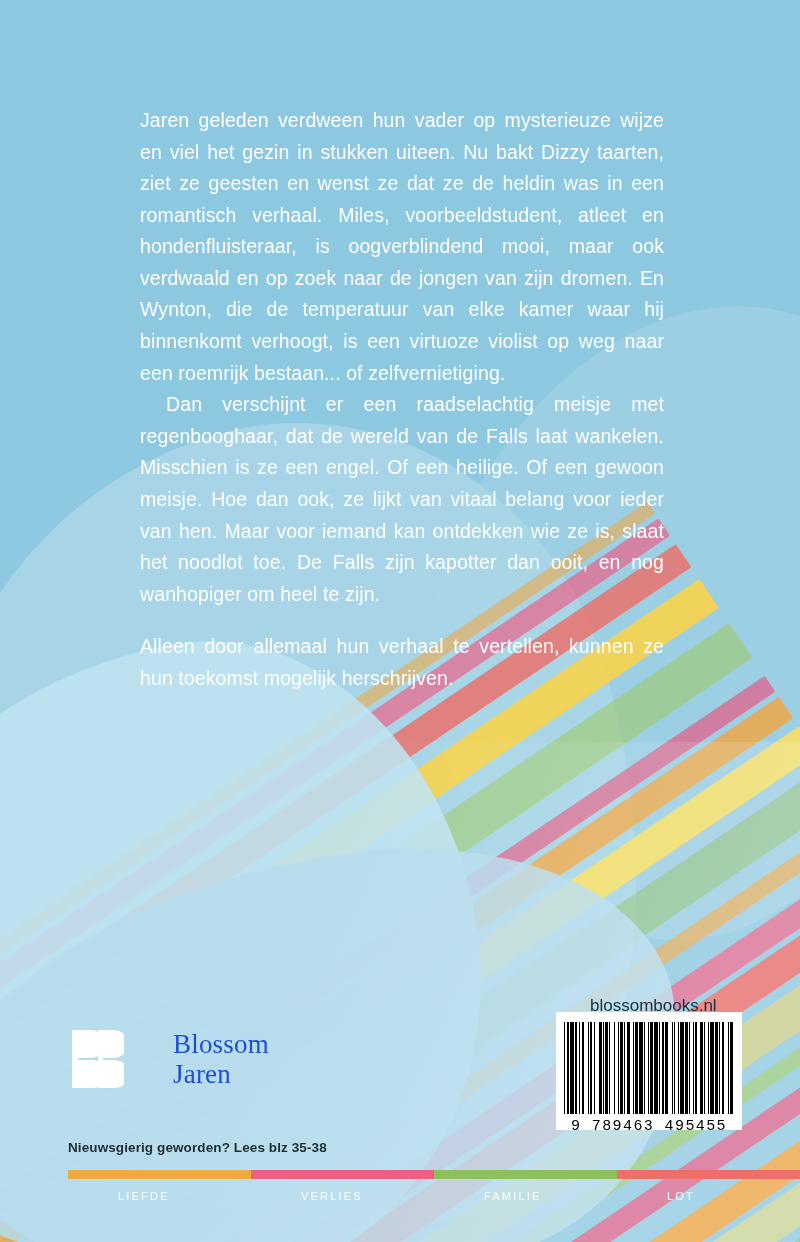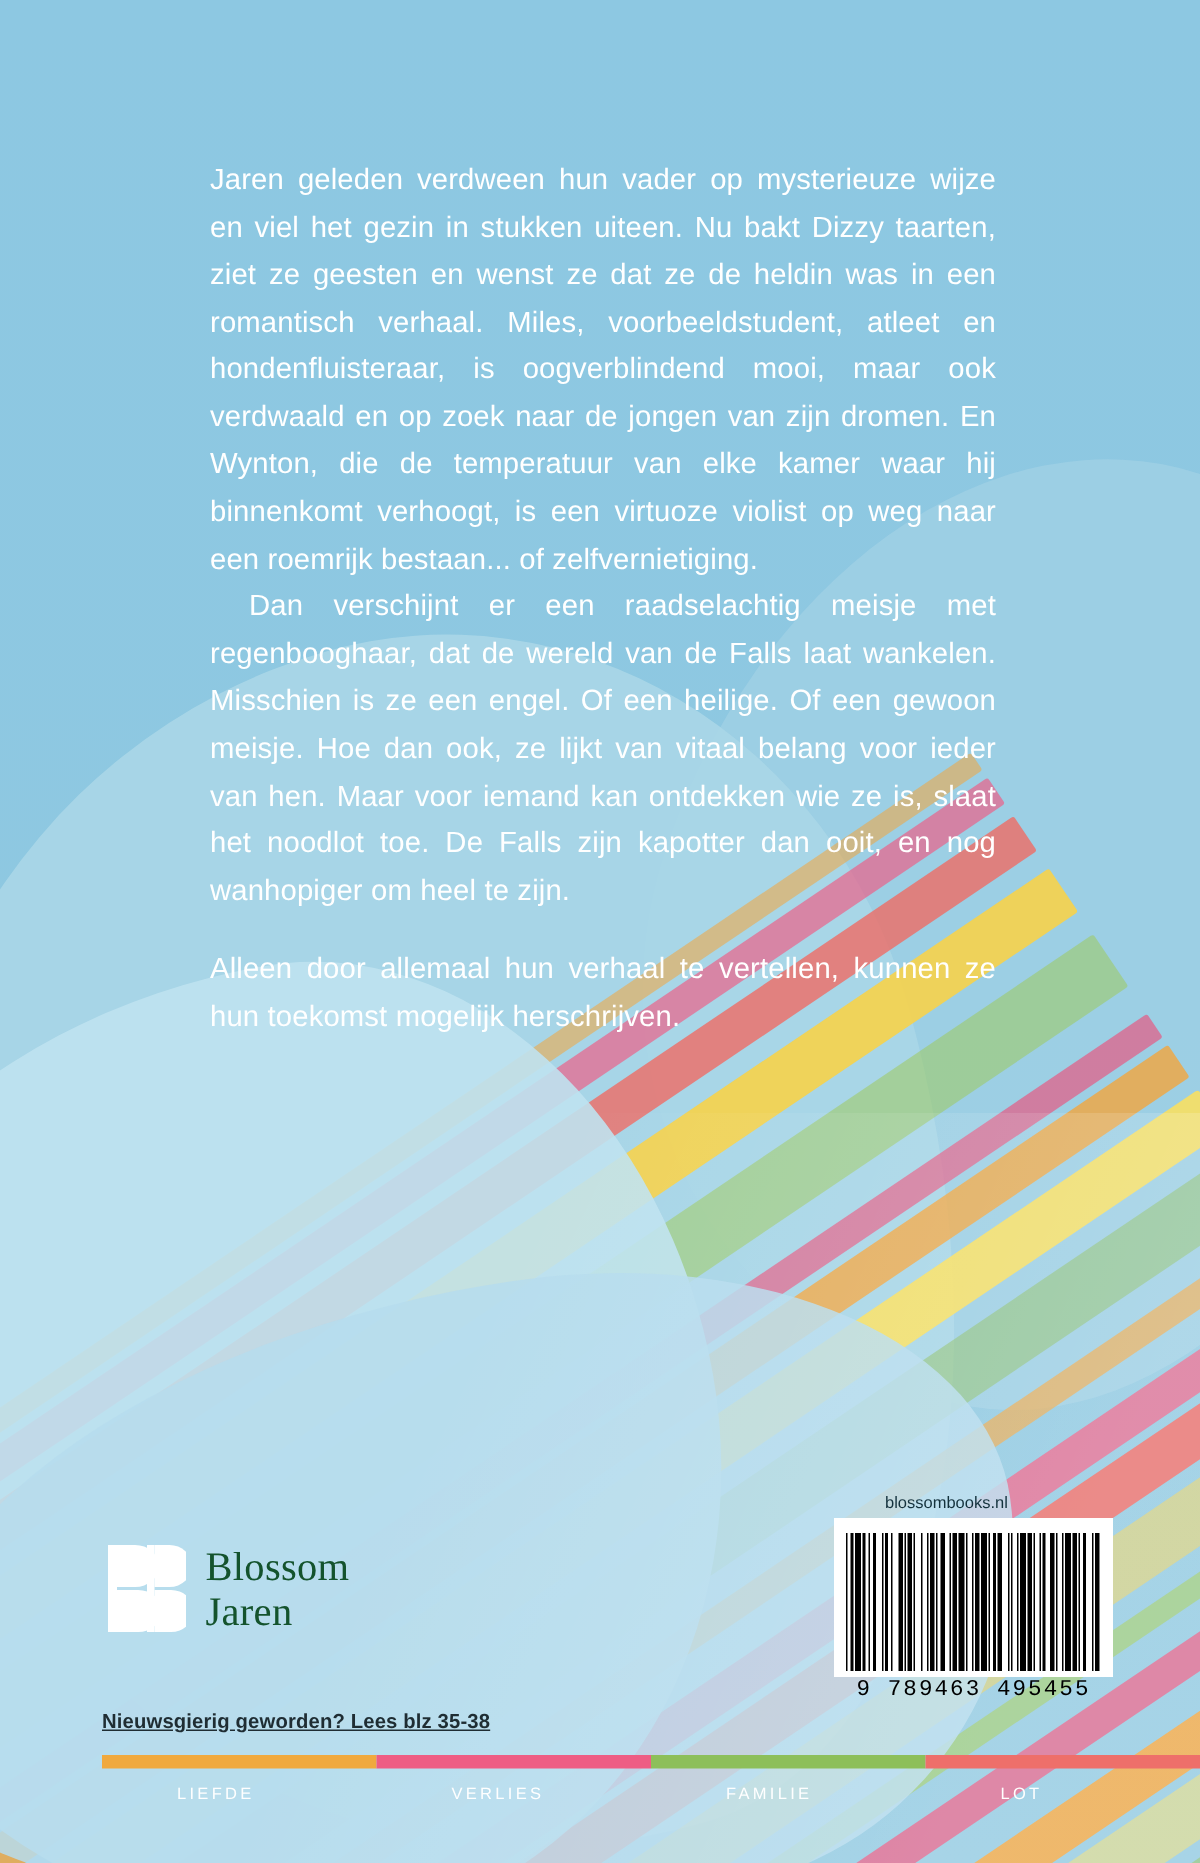--- a/index.html
+++ b/index.html
@@ -125,35 +125,35 @@
     display: flex;
     align-items: center;
     gap: 13px;
   }
   .logo-mark {
     width: 56px;
     height: 62px;
     position: relative;
   }
   .logo-name {
-    color: #14532d;
+    color: #1d4ed8;
     font-family: "Liberation Serif", serif;
     font-size: 27px;
     line-height: 1.12;
     letter-spacing: .2px;
+    margin-left: 36px;
   }
   .teaser {
     position: absolute;
     left: 68px;
     top: 1140px;
     color: #1f2d33;
     font-size: 13.5px;
     font-weight: bold;
     letter-spacing: .1px;
-    text-decoration: underline;
   }
 
   
   .catbar {
     position: absolute;
     left: 68px;
     right: 0;
     top: 1170px;
     height: 9px;
     display: flex;
@@ -170,31 +170,31 @@
     letter-spacing: 2.2px;
   }
   .catlabels span { flex: 1 1 0; padding-left: 50px; }
 
   
   .barcode-wrap {
     position: absolute;
     left: 556px;
     top: 1012px;
     width: 186px;
-    height: 106px;
+    height: 118px;
     background: #ffffff;
     padding: 6px 8px 4px 8px;
     box-sizing: border-box;
   }
   .barcode-url {
     position: absolute;
     left: 590px;
     top: 996px;
     color: #14323d;
-    font-size: 11px;
+    font-size: 17px;
   }
   .bars {
     height: 92px;
     display: flex;
     align-items: stretch;
     gap: 0;
     margin-top: 4px;
   }
   .bars i {
     display: block;

